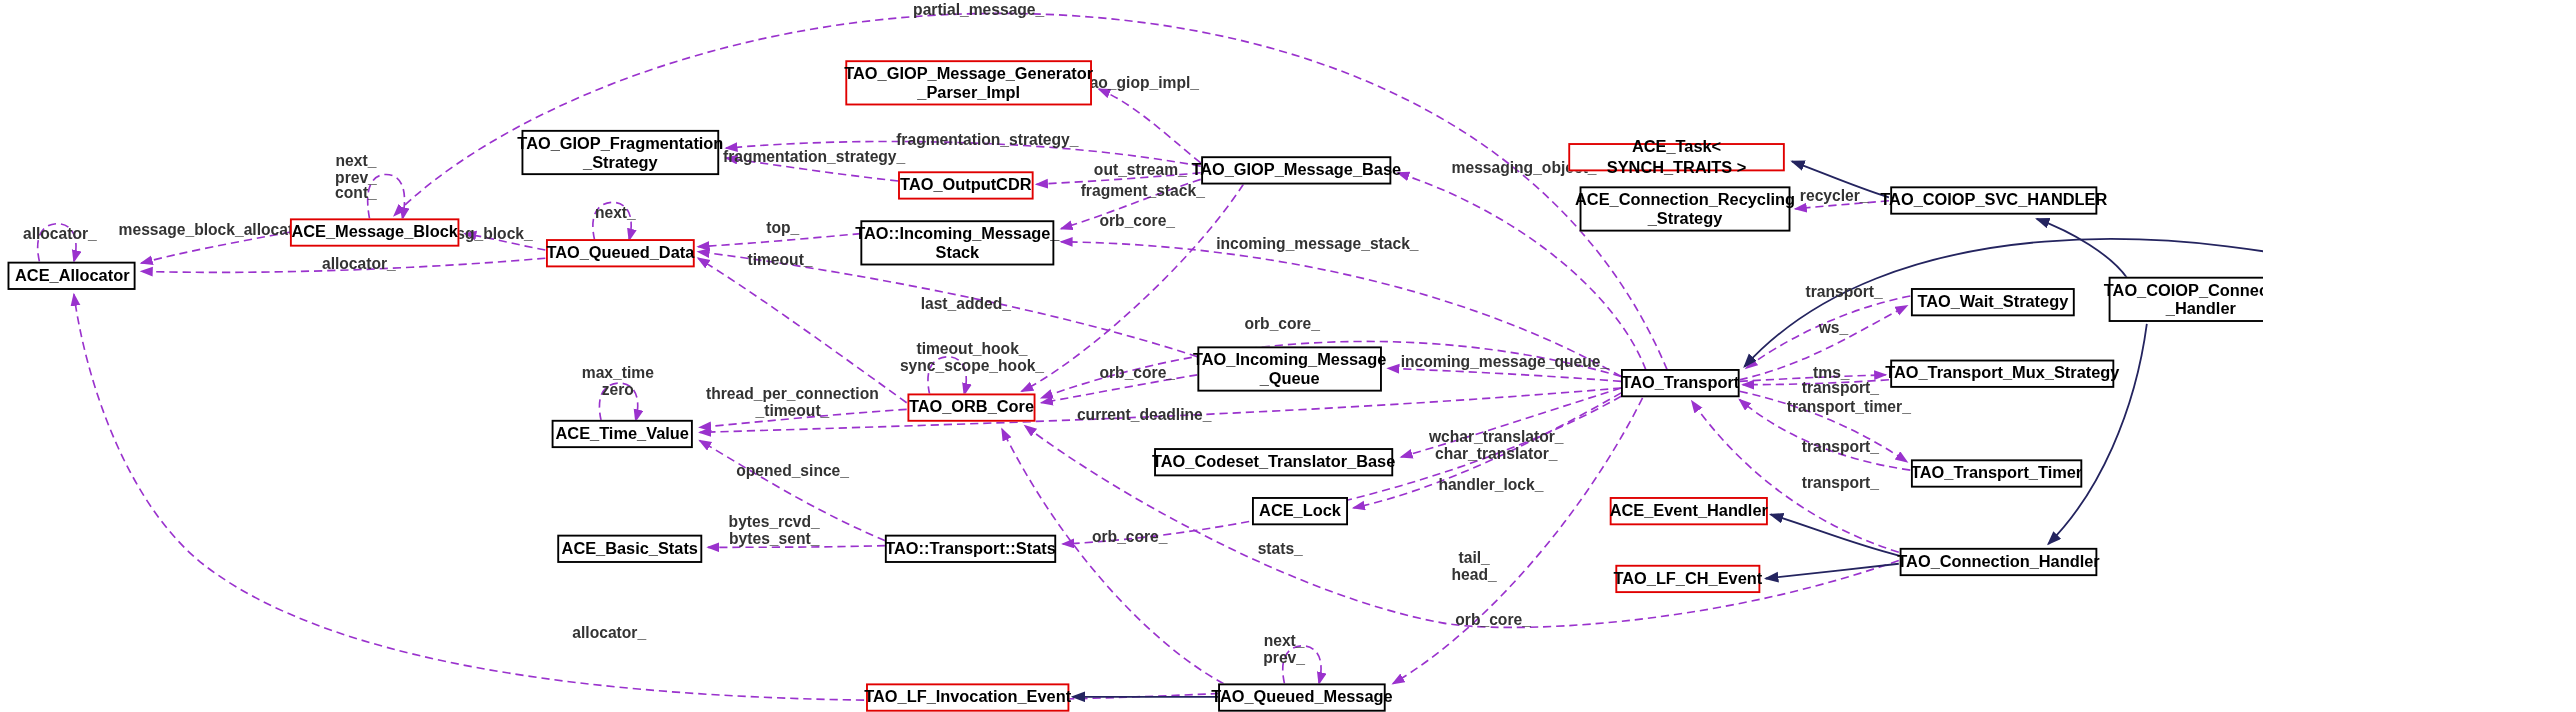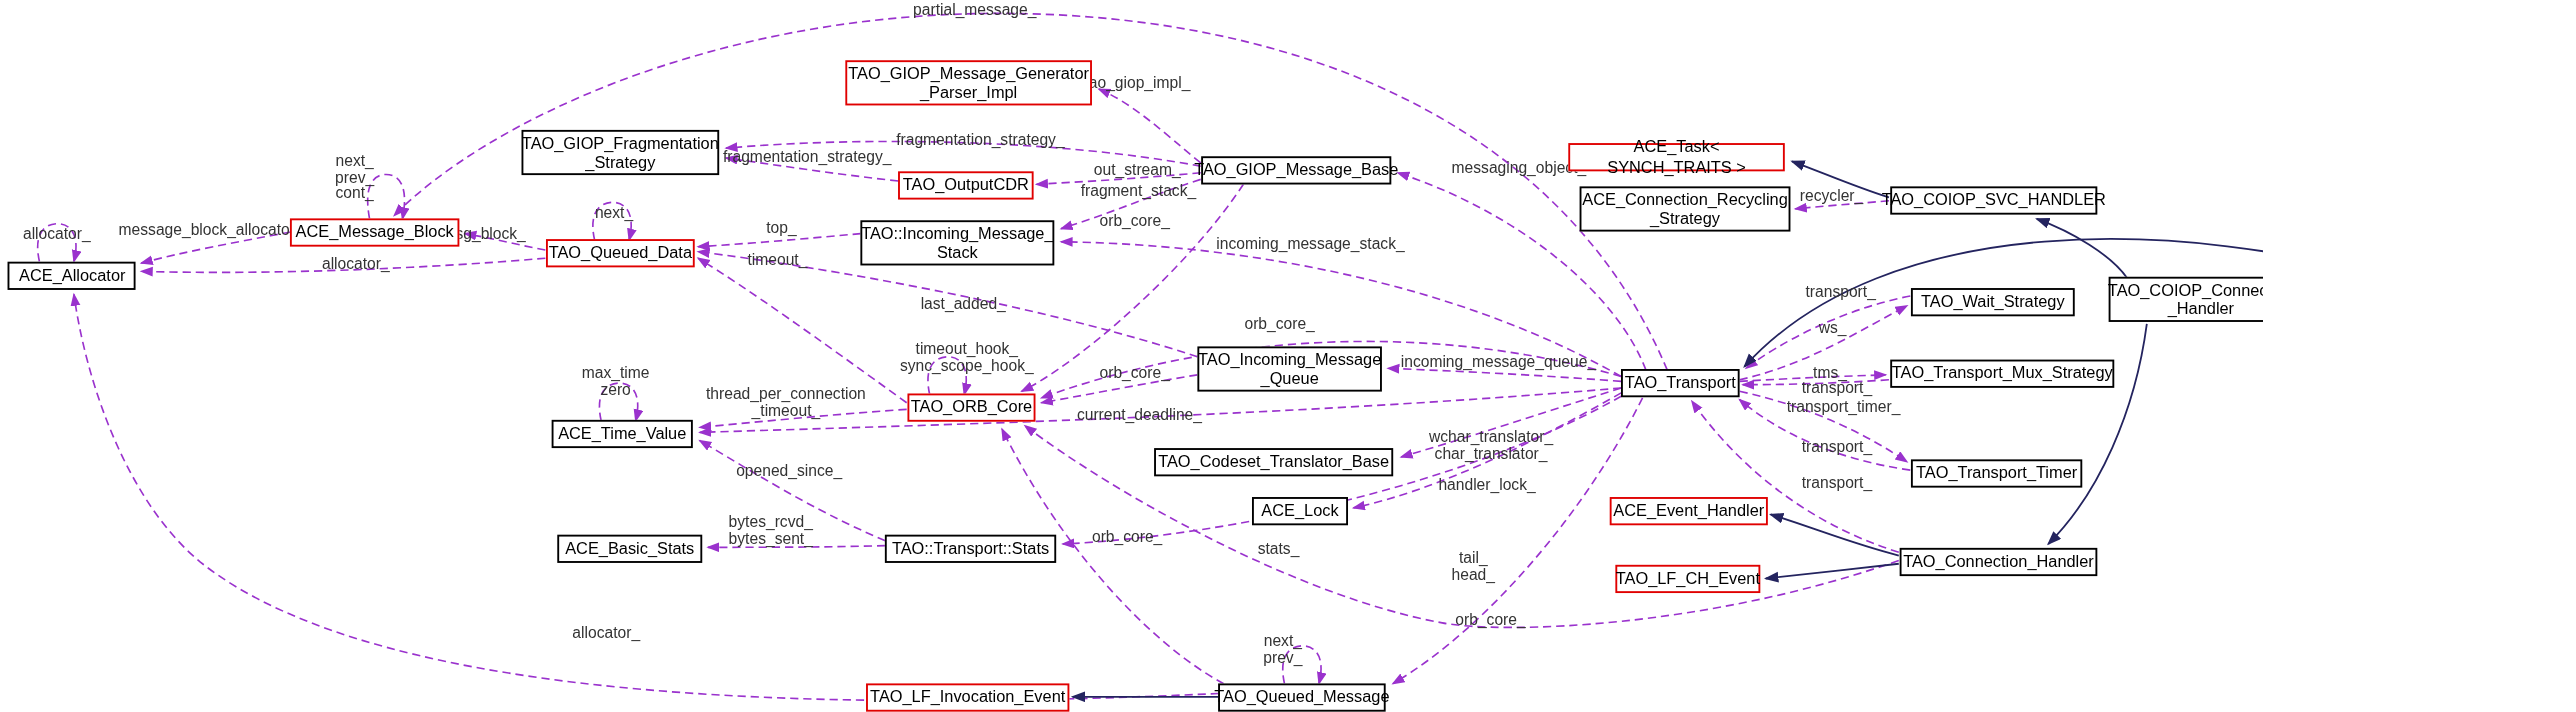--- a/index.html
+++ b/index.html
@@ -1,16 +1,16 @@
 <!DOCTYPE html>
 <html style="font-size:14px"><head>
 <meta charset="utf-8">
 <style>
   html,body{margin:0;padding:0;background:#ffffff;}
-  .viewport{width:2263px;height:713px;background:#ffffff;overflow:hidden;position:relative;}
+  .viewport{width:2263px;height:713px;background:#ffffff;overflow:hidden;position:relative;font-weight:bold;}
   .canvas{width:1368px;height:379px;position:relative;transform:scale(1.8827);transform-origin:0 0;
           font-family:"Liberation Sans","DejaVu Sans",sans-serif;}
   svg.edges{position:absolute;left:0;top:0;width:1368px;height:379px;}
   .pe{fill:none;stroke:#9a32cd;stroke-width:1;stroke-dasharray:5 3;marker-end:url(#ap);}
   .ne{fill:none;stroke:#24245f;stroke-width:1.1;marker-end:url(#an);}
   .node{position:absolute;box-sizing:border-box;border:0.9px solid #000;background:#fff;color:#000;
         display:flex;align-items:center;justify-content:center;text-align:center;
         font-size:8.7px;line-height:10.5px;white-space:pre-line;cursor:pointer;}
   .node.red{border-color:#e00000;}
   .node.hl{background:#bfbfbf;cursor:default;}

